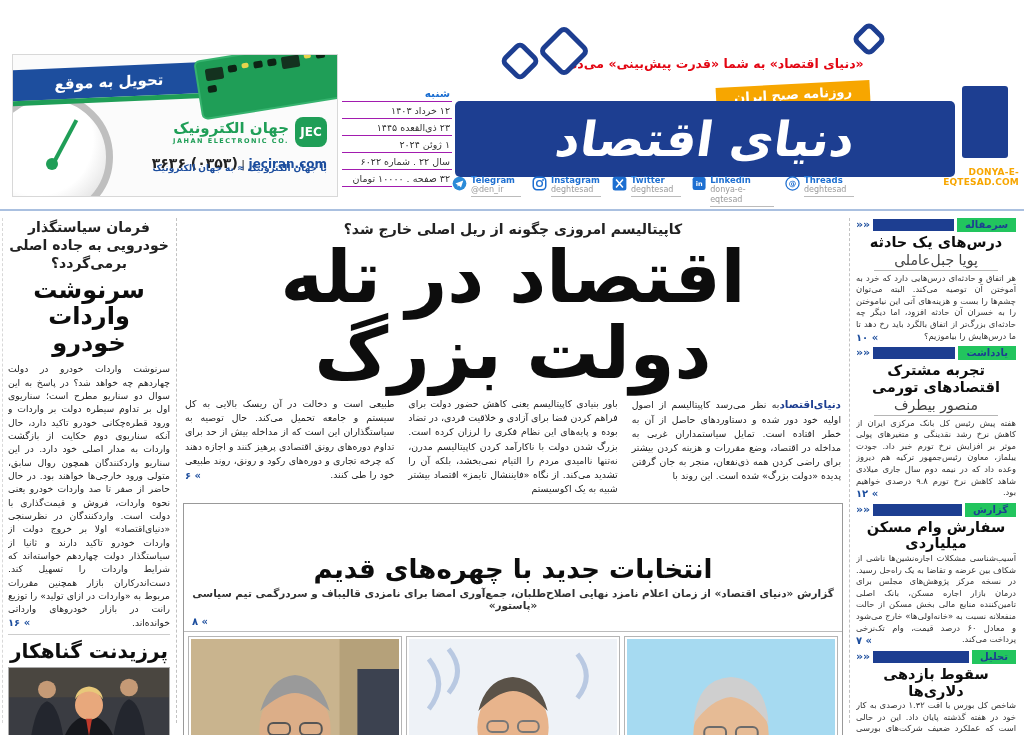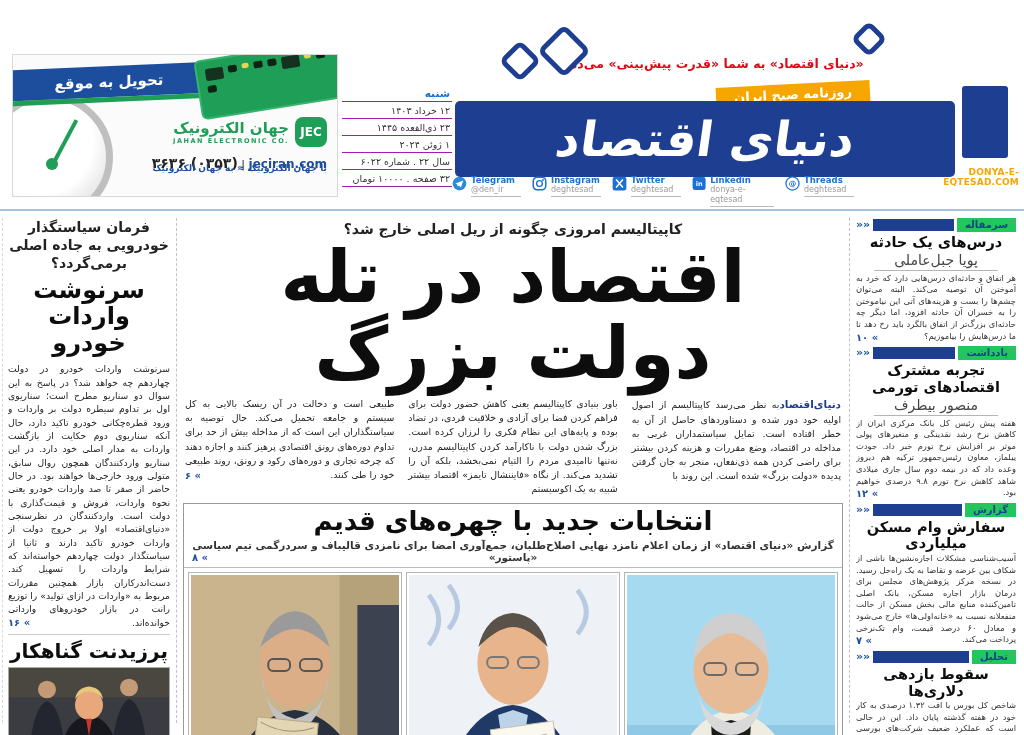--- a/index.html
+++ b/index.html
@@ -69,21 +69,21 @@
   #col-right { left:856px; width:160px; height:517px; }
   
   .kicker { text-align:center; font-size:14px; font-weight:bold; color:#222; margin-top:3px; }
   .headline { text-align:center; font-size:72px; font-weight:900; color:#0d0d0d; line-height:1.05; margin:3px 0 6px; letter-spacing:-1px; }
   .lead-cols { display:flex; gap:14px; margin:4px 2px 0; }
   .lead-col { flex:1; font-size:9.4px; line-height:1.5; text-align:justify; color:#222; }
   .brand-mark { color:#1d3e91; font-weight:bold; font-size:10.5px; }
   .pgref { color:#1d4e9e; font-weight:bold; font-size:10px; white-space:nowrap; }
   .lead-col .pgref, .sec-body .pgref, .l-body .pgref { float:left; }
   .story-block { border:1px solid #999; margin-top:7px; position:relative; background:#fff; }
-  .story-head { position:relative; padding:3px 6px 4px; border-bottom:1px solid #bbb; }
+  .story-head { position:relative; padding:3px 6px 20px; border-bottom:1px solid #bbb;margin-top:48px; }
   .story-title { text-align:center; font-size:26px; font-weight:900; color:#0d0d0d; line-height:1.1; }
   .story-sub { text-align:center; font-size:10.5px; font-weight:bold; color:#333; margin-top:3px; }
   .story-head .pgref { position:absolute; left:8px; bottom:4px; }
   .photos { display:flex; gap:4px; padding:4px; }
   .ph { flex:1; border:1px solid #b5b5b5; background:#fff; padding:2px; }
   .ph-inner { height:240px; position:relative; overflow:hidden; }
   
   .l-kicker { text-align:center; font-size:14px; font-weight:bold; line-height:1.3; color:#222; margin-top:0; }
   .l-title { text-align:center; font-size:24px; font-weight:900; color:#0d0d0d; line-height:1.12; margin:4px 0 5px; }
   .l-body { font-size:9.2px; line-height:1.45; text-align:justify; color:#222; }

